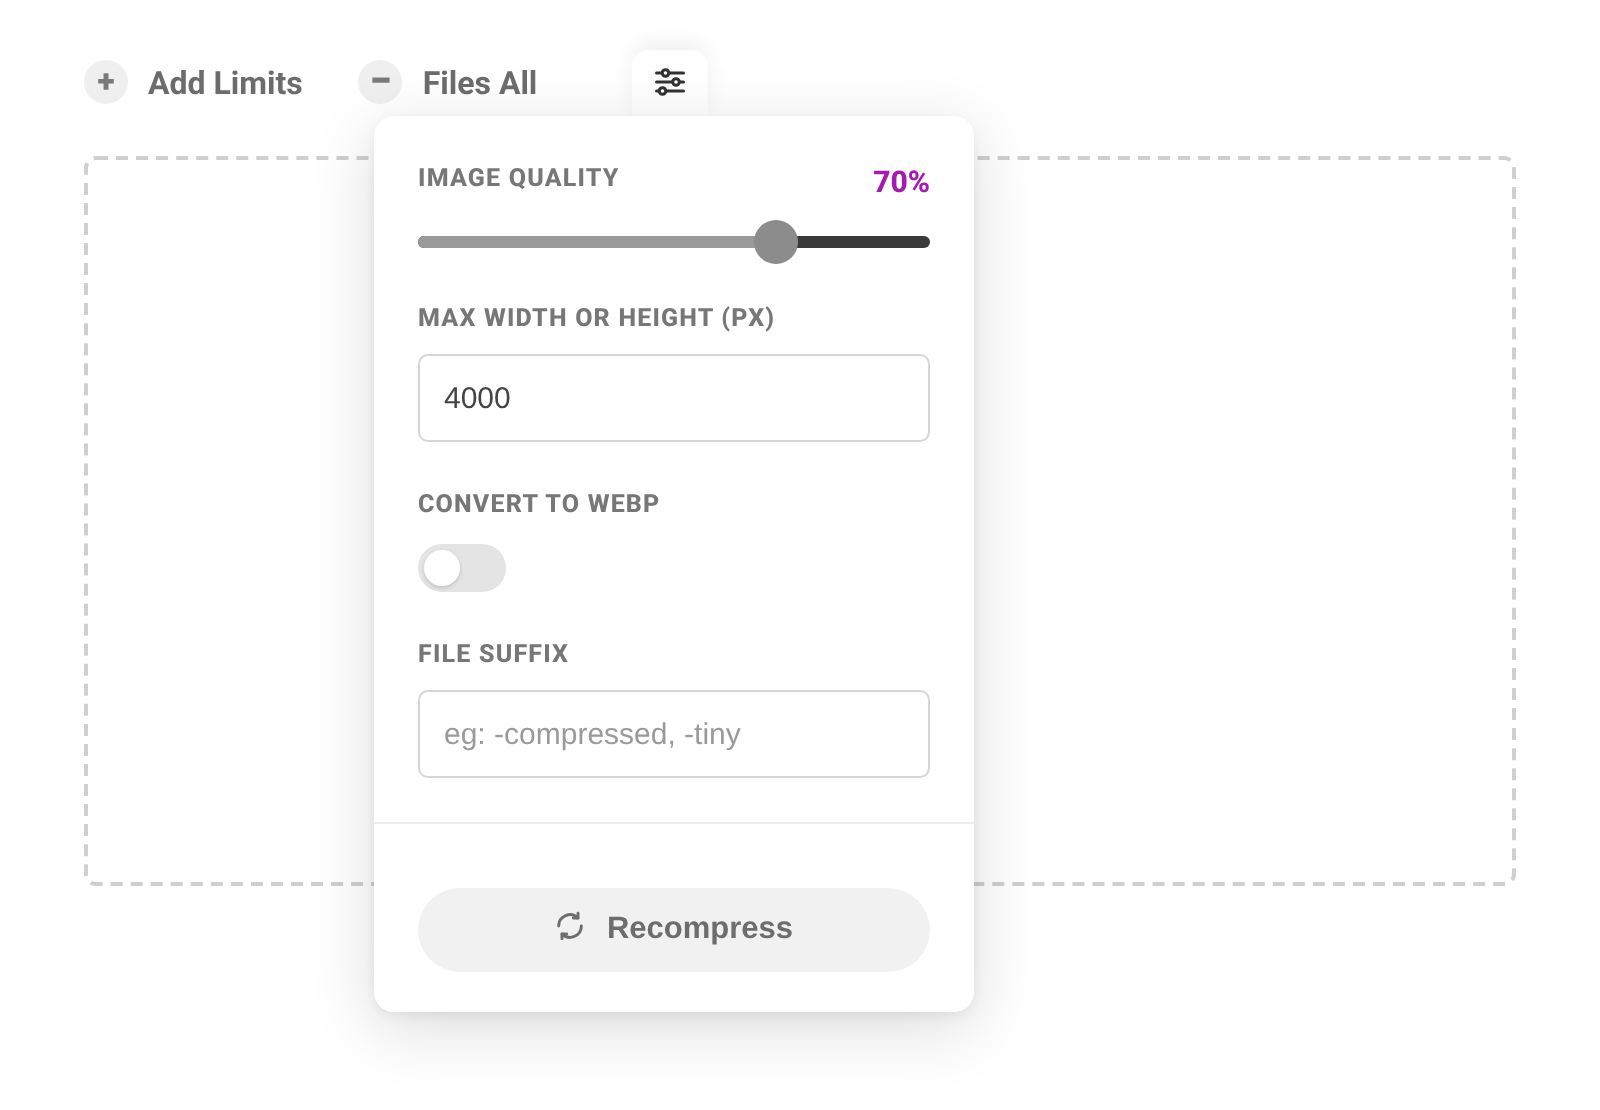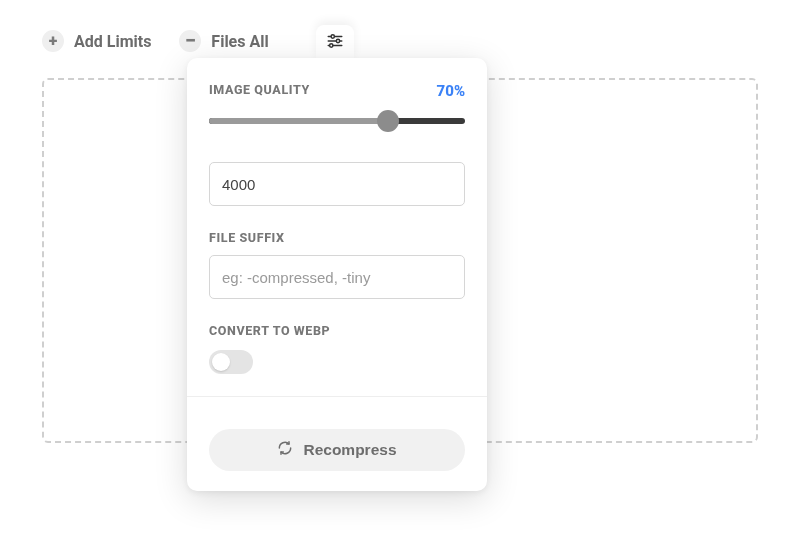--- a/index.html
+++ b/index.html
@@ -20,21 +20,21 @@
   
   .dropzone { position: absolute; left: 42px; top: 78px; width: 716px; height: 365px; border: 2px dashed #cfcfcf; border-radius: 6px; }
   .dz-text { position: absolute; left: 0; top: 130px; width: 100%; text-align: center; }
   .dz-title { font-size: 22px; font-weight: 800; color: #3c3c3c; }
   .dz-sub { margin-top: 16px; font-size: 17px; color: #666; }
 
   
   .panel { position: absolute; left: 187px; top: 58px; width: 300px; background: #fff; border-radius: 10px; box-shadow: 0 8px 34px rgba(0,0,0,0.14), 0 2px 6px rgba(0,0,0,0.06); padding: 24px 22px 20px 22px; }
   .plabel { font-size: 12.5px; font-weight: 800; letter-spacing: 0.6px; color: #777; text-transform: uppercase; }
   .row-quality { display: flex; justify-content: space-between; align-items: flex-start; }
-  .qval { font-size: 15px; font-weight: 800; color: #3b82f6; }
+  .qval { font-size: 15px; font-weight: 800; color: #a21caf; }
 
   
   .slider { position: relative; margin-top: 14px; height: 14px; }
   .track-bg { position: absolute; left: 0; right: 0; top: 4px; height: 6px; background: #3a3a3a; border-radius: 3px; }
   .track-fill { position: absolute; left: 0; top: 4px; height: 6px; width: 70%; background: #9a9a9a; border-radius: 3px; }
   .thumb { position: absolute; top: -4px; left: calc(70% - 11px); width: 22px; height: 22px; border-radius: 50%; background: #8c8c8c; cursor: pointer; }
 
   .field { margin-top: 24px; }
   .input { margin-top: 10px; width: 100%; height: 44px; border: 1px solid #d6d6d6; border-radius: 5px; padding: 16px 12px; font-size: 15px; color: #444; }
   .input::placeholder { color: #9a9a9a; }
@@ -89,33 +89,34 @@
       <span class="plabel">IMAGE QUALITY</span>
       <span class="qval">70%</span>
     </div>
     <div class="slider">
       <div class="track-bg"></div>
       <div class="track-fill"></div>
       <div class="thumb"></div>
     </div>
 
     <div class="field">
+      <div class="plabel">MAX WIDTH OR HEIGHT (PX)</div>
       <input class="input" type="text" value="4000" style="">
-    </div>
-
-    <div class="field">
-      <div class="plabel">FILE SUFFIX</div>
-      <input class="input" type="text" placeholder="eg: -compressed, -tiny" style="">
     </div>
 
     <div class="field">
       <div class="plabel">CONVERT TO WEBP</div>
       <div class="toggle">
         <div class="knob"></div>
       </div>
+    </div>
+
+    <div class="field">
+      <div class="plabel">FILE SUFFIX</div>
+      <input class="input" type="text" placeholder="eg: -compressed, -tiny" style="">
     </div>
 
     <div class="divider"></div>
 
     <button class="recompress">
       <span>
         <svg viewBox="0 0 24 24" stroke="#6d6d6d" stroke-width="2.2" fill="none" stroke-linecap="round" stroke-linejoin="round">
           <path d="M3.5 12a8.5 8.5 0 0 1 14.5-6"></path>
           <polyline points="18 2.5 18 6 14.5 6"></polyline>
           <path d="M20.5 12a8.5 8.5 0 0 1-14.5 6"></path>

